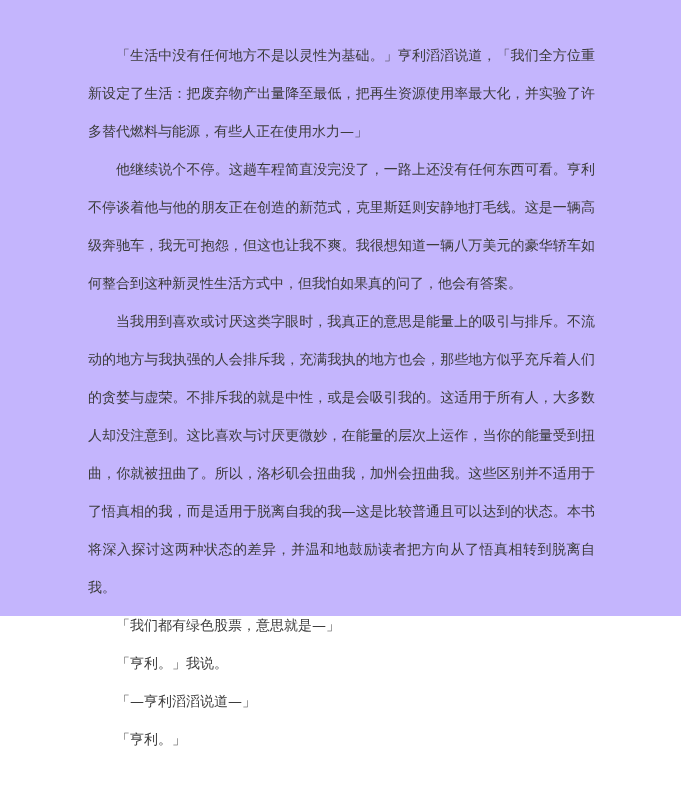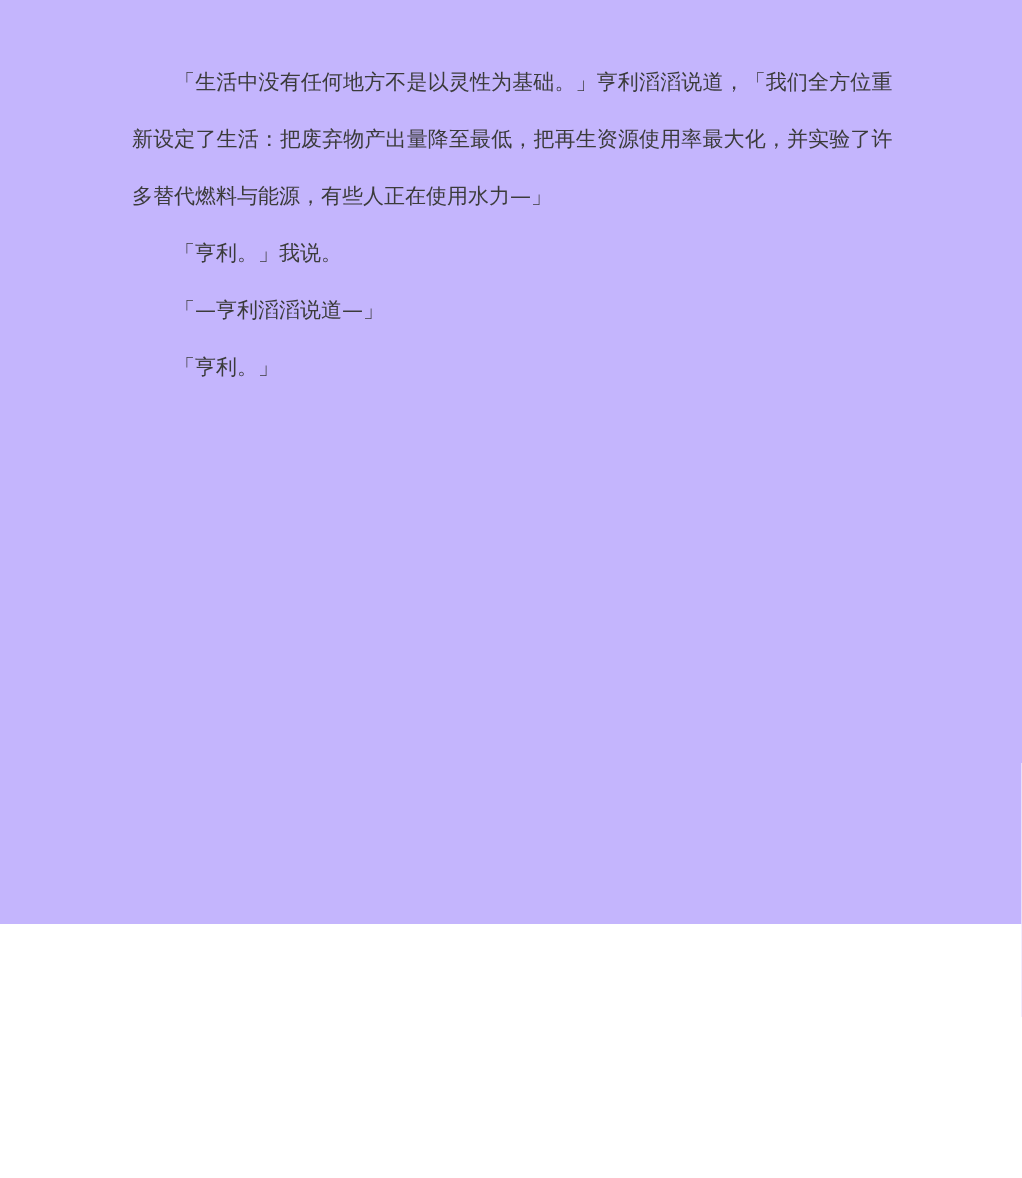--- a/index.html
+++ b/index.html
@@ -40,17 +40,20 @@
     text-indent: 2em;
     word-break: break-all;
   }
 </style>
 </head>
 <body>
 
 <div class="page">
   <div class="text-block">
     <p>「生活中没有任何地方不是以灵性为基础。」亨利滔滔说道，「我们全方位重新设定了生活：把废弃物产出量降至最低，把再生资源使用率最大化，并实验了许多替代燃料与能源，有些人正在使用水力—」</p>
+    <p>他继续说个不停。这趟车程简直没完没了，一路上还没有任何东西可看。亨利不停谈着他与他的朋友正在创造的新范式，克里斯廷则安静地打毛线。这是一辆高级奔驰车，我无可抱怨，但这也让我不爽。我很想知道一辆八万美元的豪华轿车如何整合到这种新灵性生活方式中，但我怕如果真的问了，他会有答案。</p>
+    <p>当我用到喜欢或讨厌这类字眼时，我真正的意思是能量上的吸引与排斥。不流动的地方与我执强的人会排斥我，充满我执的地方也会，那些地方似乎充斥着人们的贪婪与虚荣。不排斥我的就是中性，或是会吸引我的。这适用于所有人，大多数人却没注意到。这比喜欢与讨厌更微妙，在能量的层次上运作，当你的能量受到扭曲，你就被扭曲了。所以，洛杉矶会扭曲我，加州会扭曲我。这些区别并不适用于了悟真相的我，而是适用于脱离自我的我—这是比较普通且可以达到的状态。本书将深入探讨这两种状态的差异，并温和地鼓励读者把方向从了悟真相转到脱离自我。</p>
+    <p>「我们都有绿色股票，意思就是—」</p>
     <p>「亨利。」我说。</p>
     <p>「—亨利滔滔说道—」</p>
     <p>「亨利。」</p>
   </div>
 </div>
 
 </body></html>

